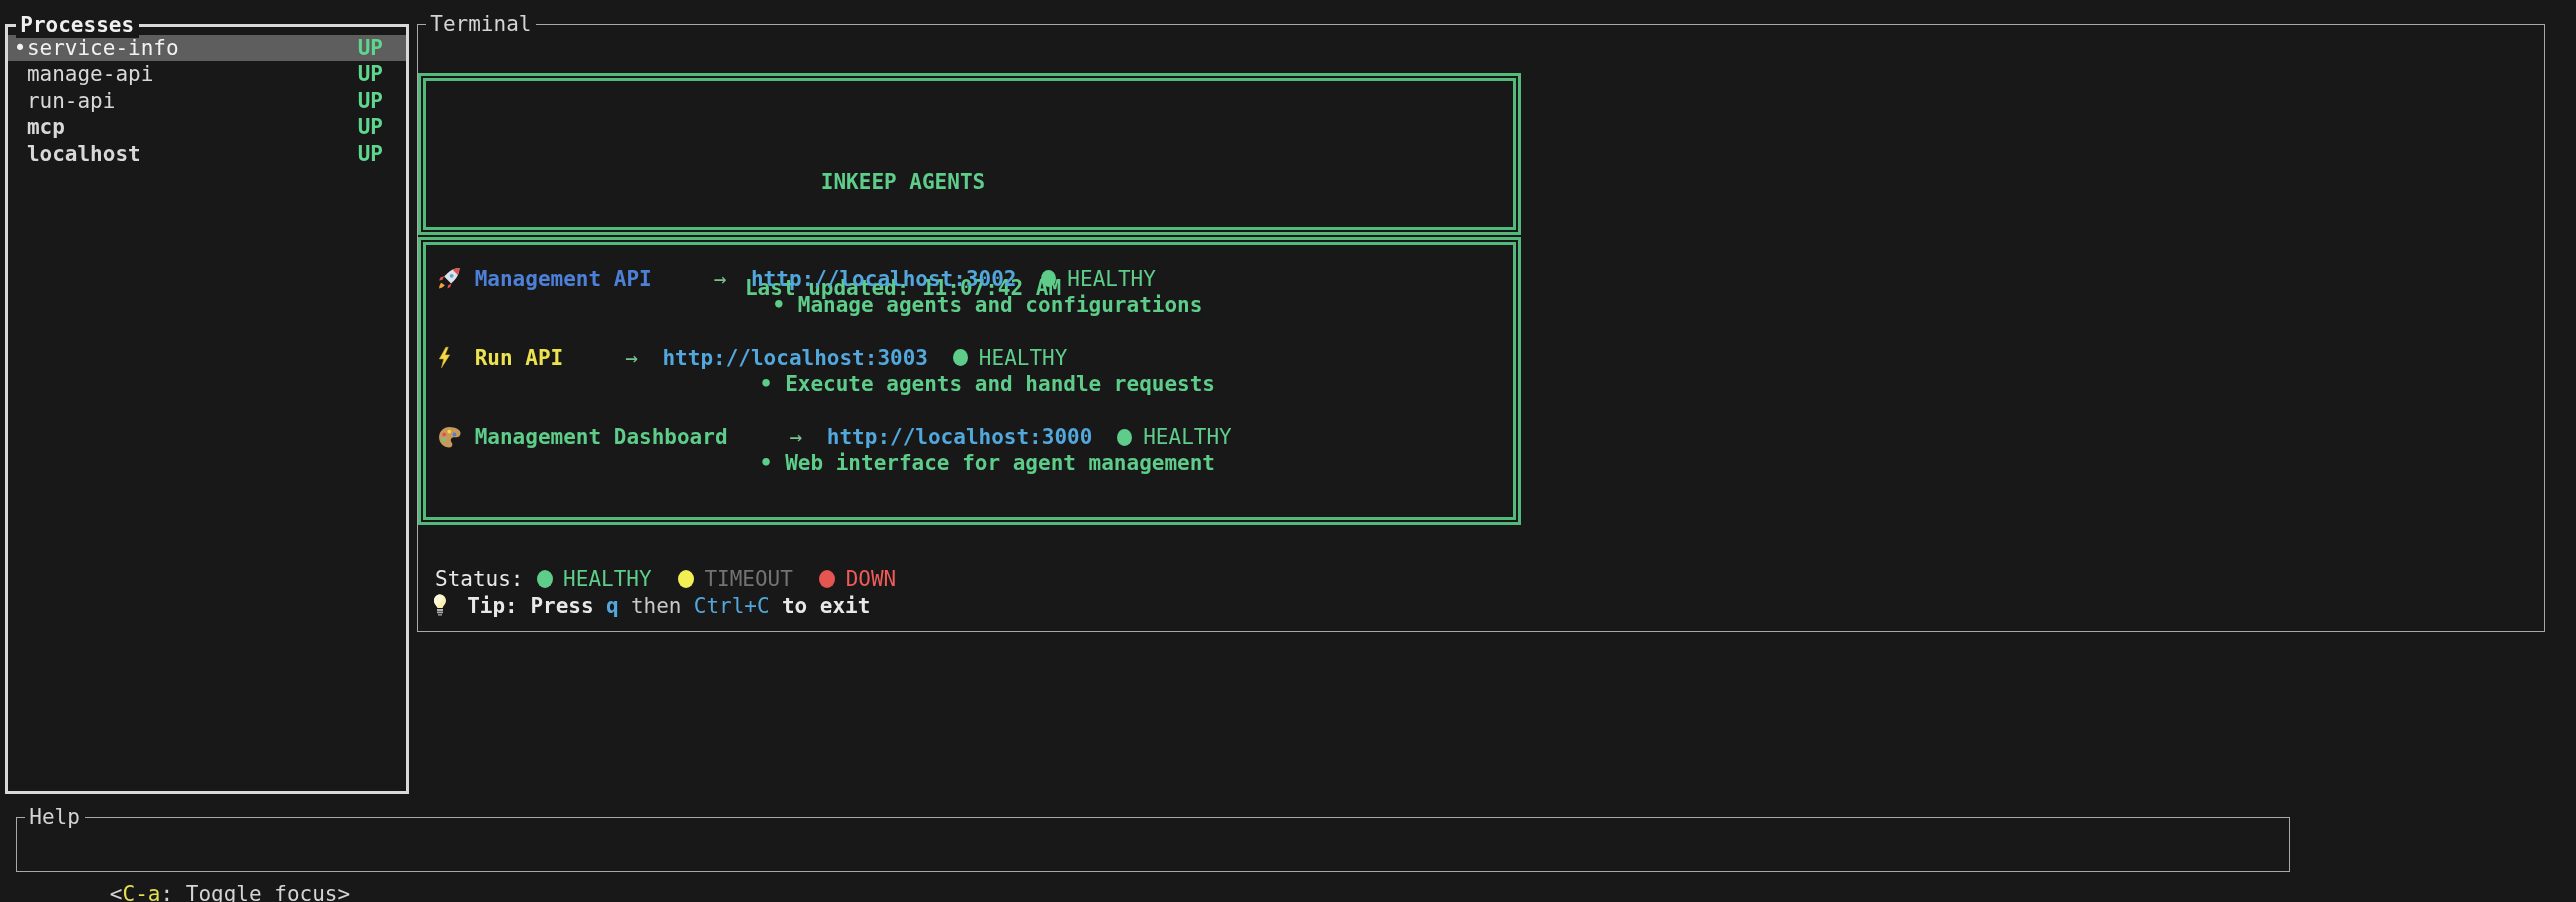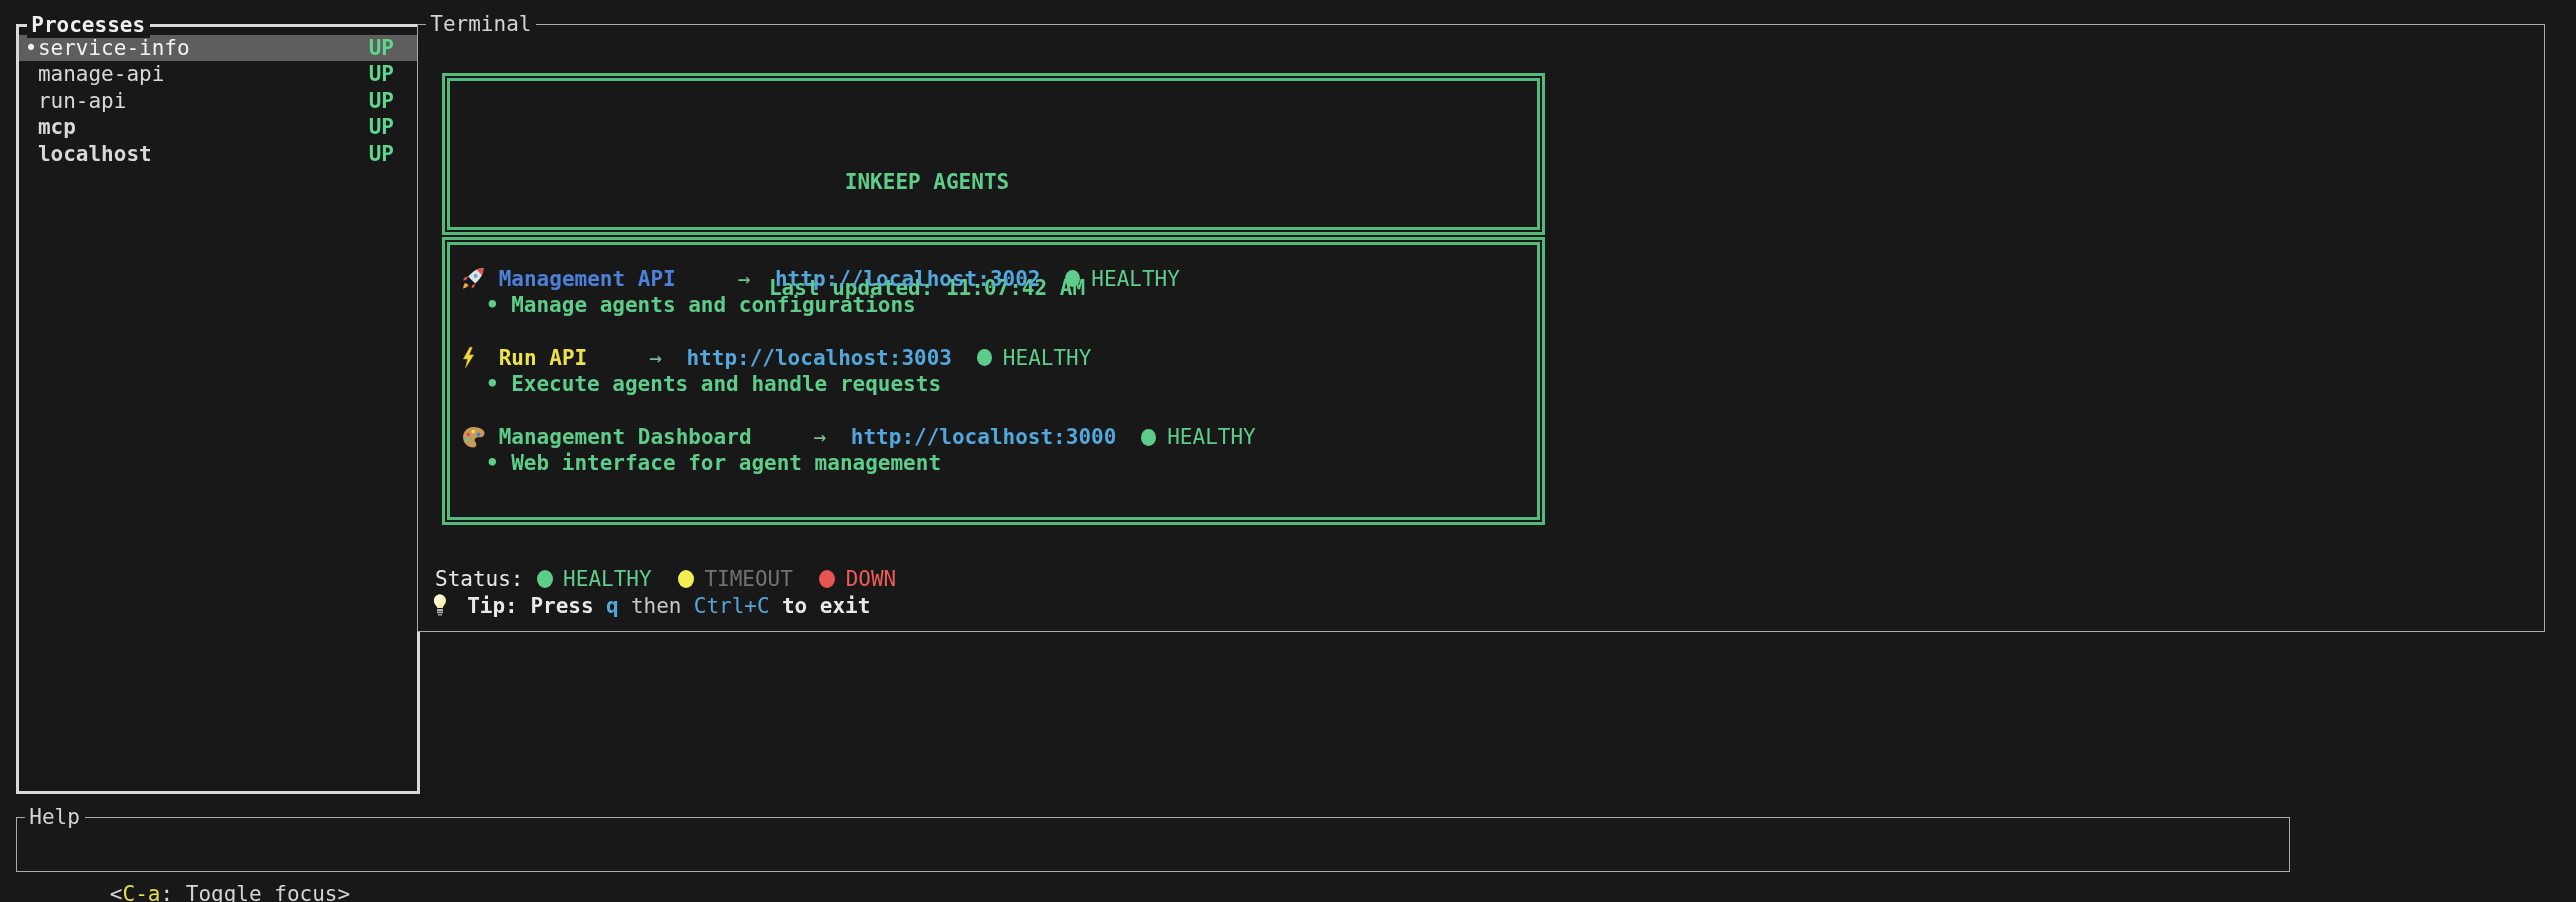--- a/index.html
+++ b/index.html
@@ -10,36 +10,36 @@
     font-family:"DejaVu Sans Mono", monospace;
     font-size:21px; line-height:26.4px; color:#d8d8d8;
   }
   .panel { position:absolute; background:#181818; }
   .panel-title {
     position:absolute; top:-14px; left:7.6px;
     background:#181818; padding:0 4.7px; color:#d4d4d4; line-height:26.4px;
     white-space:pre;
   }
   
-  #processes { left:16px; top:23.6px; width:404px; height:770px; border:3.8px solid #d9d9d9; }
+  #processes { left:5px; top:23.6px; width:404px; height:770px; border:3.8px solid #d9d9d9; }
   #processes .panel-title { font-weight:bold; color:#efefef; top:-15px; }
   .proc-rows { padding-top:8.5px; }
   .proc-row { display:flex; align-items:center; height:26.4px; padding:0 23px 0 5.7px; white-space:pre; }
   .proc-row.selected { background:#5e5e5e; color:#f2f2f2; }
   .proc-bullet { display:inline-block; width:13.2px; color:#f2f2f2; }
   .proc-name { flex:1; }
   .proc-name.bold { font-weight:bold; }
   .proc-status { font-weight:bold; color:#5ed68d; }
   
   #terminal { left:417px; top:23.6px; width:2128px; height:608px; border:1.9px solid #a9a9a9; }
-  .green-box { position:absolute; left:24px; width:1103px; border:8.5px double #53ba7b; }
+  .green-box { position:absolute; left:0; width:1103px; border:8.5px double #53ba7b; }
   #banner-box { top:48px; height:162px; }
   .banner-inner { width:954px; text-align:center; padding-top:36px; font-weight:bold; color:#5ecd8a; white-space:pre; }
   .banner-heading { margin-bottom:26.4px; }
-  #services-box { top:212px; height:288px; padding:21px 0 0 11.3px; }
+  #services-box { top:212px; height:288px; padding:21px 0 0 11.3px;text-align:center; }
   .svc-line { display:flex; align-items:center; height:26.4px; white-space:pre; }
   .svc-icon { display:inline-flex; width:28px; margin-right:9.4px; align-items:center; }
   .svc-name { font-weight:bold; }
   .c-blue { color:#4d80d8; } .c-yellow { color:#ece24e; } .c-green { color:#5ecd8a; }
   .svc-arrow { color:#79c28f; margin:0 24.6px 0 62px; }
   .svc-url { font-weight:bold; color:#52a8dc; }
   .status-dot { display:inline-block; width:15px; height:17px; border-radius:50%; background:#5ecd8a; margin:0 11.3px 0 24.6px; }
   .svc-status { color:#5ecd8a; }
   .svc-desc { height:26.4px; margin-left:24.6px; margin-bottom:26.4px; font-weight:bold; color:#5ecd8a; white-space:pre; }
   .svc-desc.last { margin-bottom:12px; }

